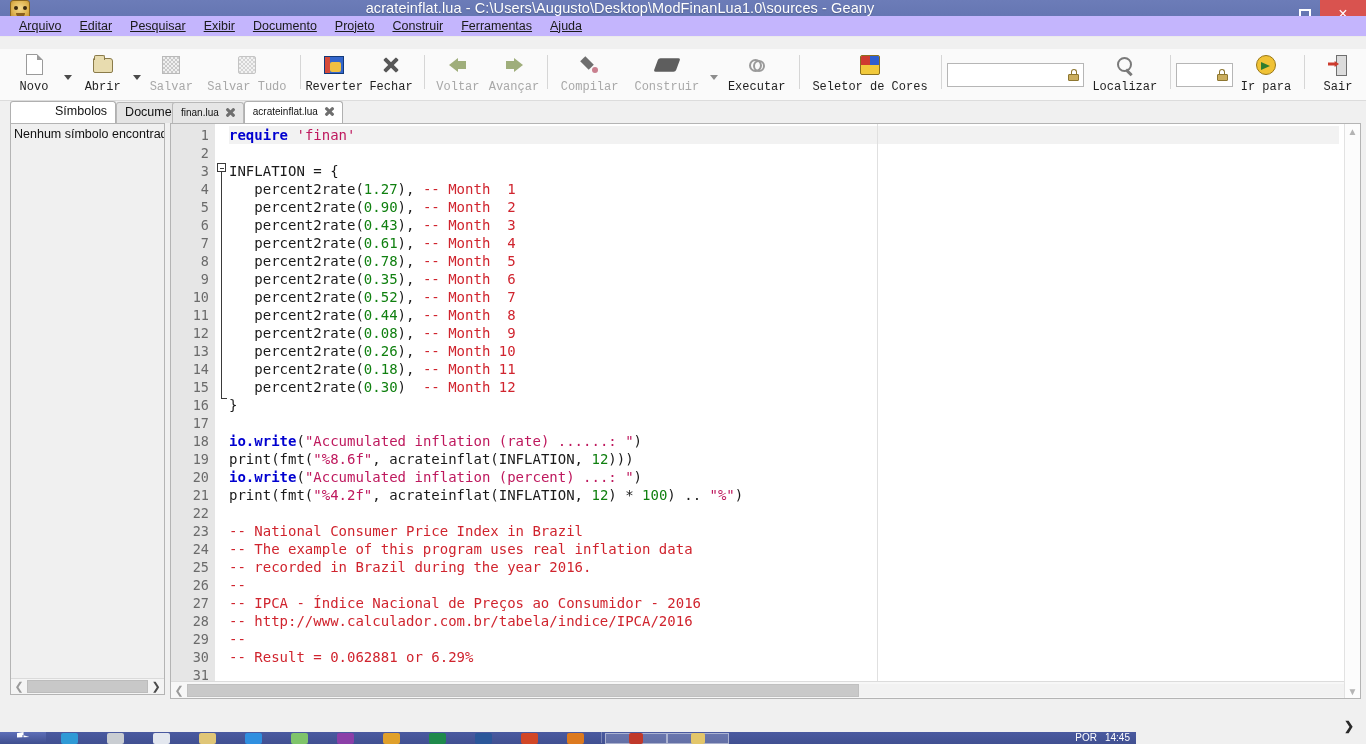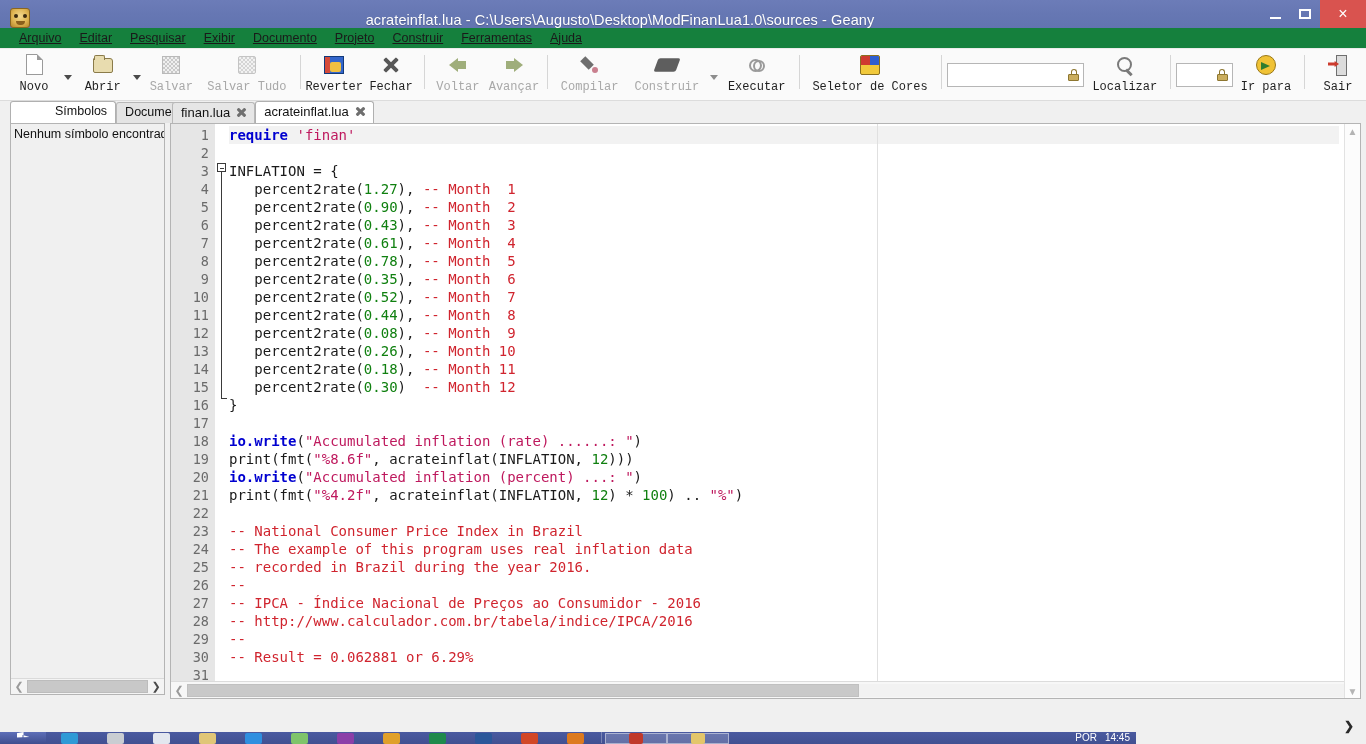--- a/index.html
+++ b/index.html
@@ -8,21 +8,21 @@
     overflow: hidden;
     font-family: "Liberation Sans", sans-serif;
     background: #f0f0f0;
   }
   #app { position: relative; width: 1366px; height: 744px; }
 
   
   .titlebar {
     position: absolute; top: 0; left: 0; width: 1366px; height: 28px;
     background: linear-gradient(to bottom, #6c7cb8 0%, #6677b3 50%, #6274b0 100%);
-    display: flex; align-items: flex-end; gap: 24px;
+    display: flex; align-items: flex-start; gap: 24px;
   }
   .titlebar-left { width: 40px; display:flex; align-items:center; justify-content:center; }
   .app-icon {
     width: 20px; height: 20px; border-radius: 3px;
     background: radial-gradient(circle at 50% 40%, #f3d98f 0%, #e0b552 55%, #b6862c 100%);
     position: relative; border: 1px solid #8a6620;
   }
   .app-icon:before {
     content: ""; position: absolute; left: 3px; top: 5px; width: 4px; height: 4px;
     border-radius: 50%; background: #3b2a10;
@@ -43,22 +43,22 @@
     width: 30px; display: flex; align-items: center; justify-content: center;
     color: #fff;
   }
   .win-btn.close { width: 46px; background: #d9534f; }
   .gl-min { display:block; width: 11px; height: 2px; background:#fff; margin-top: 7px;}
   .gl-max { display:block; width: 12px; height: 10px; border: 2px solid #fff; }
   .gl-close { font-size: 16px; line-height: 1; font-weight: 400; }
 
   
   .menubar {
-    position: absolute; top: 28px; left: 0; width: 1366px; height: 21px;
-    background: #15803d; border-bottom: 1px solid #ebebeb;
+    position: absolute; top: 16px; left: 0; width: 1366px; height: 21px;
+    background: #c4b5fd; border-bottom: 1px solid #ebebeb;
     display: flex; align-items: center; padding-left: 10px; gap: 0px;
   }
   .menu-item {
     font-size: 12.5px; color: #1a1a1a; padding: 2px 9px 3px 9px; cursor: default;
     white-space: nowrap;
   }
   .menu-item u { text-decoration: underline; }
 
   
   .toolbar {
@@ -155,21 +155,21 @@
   .hs-arrow { width: 16px; text-align:center; font-size: 11px; color: #9a9a9a; }
   .hs-arrow.r { color:#4a4a4a; }
   .hs-track { flex:1; height: 13px; background: #ececec; }
   .hs-thumb { height: 13px; width: 100%; background: #c8c8c8; border: 1px solid #bcbcbc; }
 
   
   .editor-wrap { position: absolute; left: 170px; top: 0; width: 1191px; height: 615px; }
   .ed-tabs { display: flex; height: 22px; align-items: flex-end; padding-left: 2px; }
   .ed-tab {
     display: flex; align-items: center; gap: 6px;
-    font-size: 13px; color: #111; padding: 2px 7px 3px 8px; background: #e6e6e6;
+    font-size: 10px; color: #111; padding: 2px 7px 3px 8px; background: #e6e6e6;
     border: 1px solid #b8b8b8; border-bottom: none; border-radius: 3px 3px 0 0; cursor: default;
     line-height: 15px;
   }
   .ed-tab.active { background: #fff; border-color: #b0b0b0; padding-bottom: 4px; }
   .tab-x { width: 11px; height: 11px; position: relative; display:inline-block; }
   .tab-x:before,.tab-x:after{content:"";position:absolute;left:0;top:4px;width:11px;height:3px;background:#6f6f6f;border-radius:1px;}
   .tab-x:before{transform:rotate(45deg);} .tab-x:after{transform:rotate(-45deg);}
 
   .ed-body {
     position: absolute; top: 22px; left: 0; width: 1191px; height: 576px;

